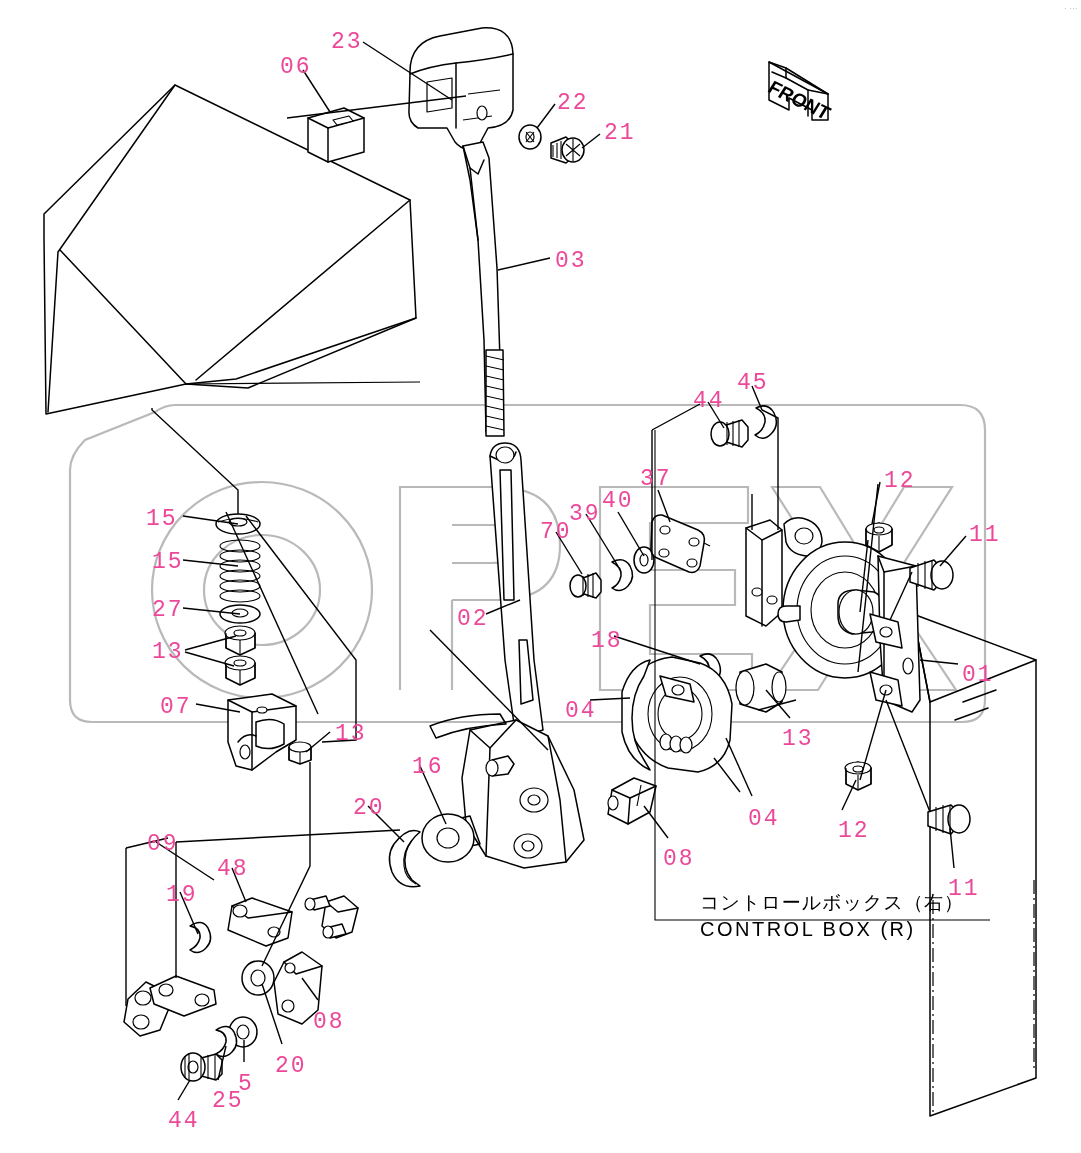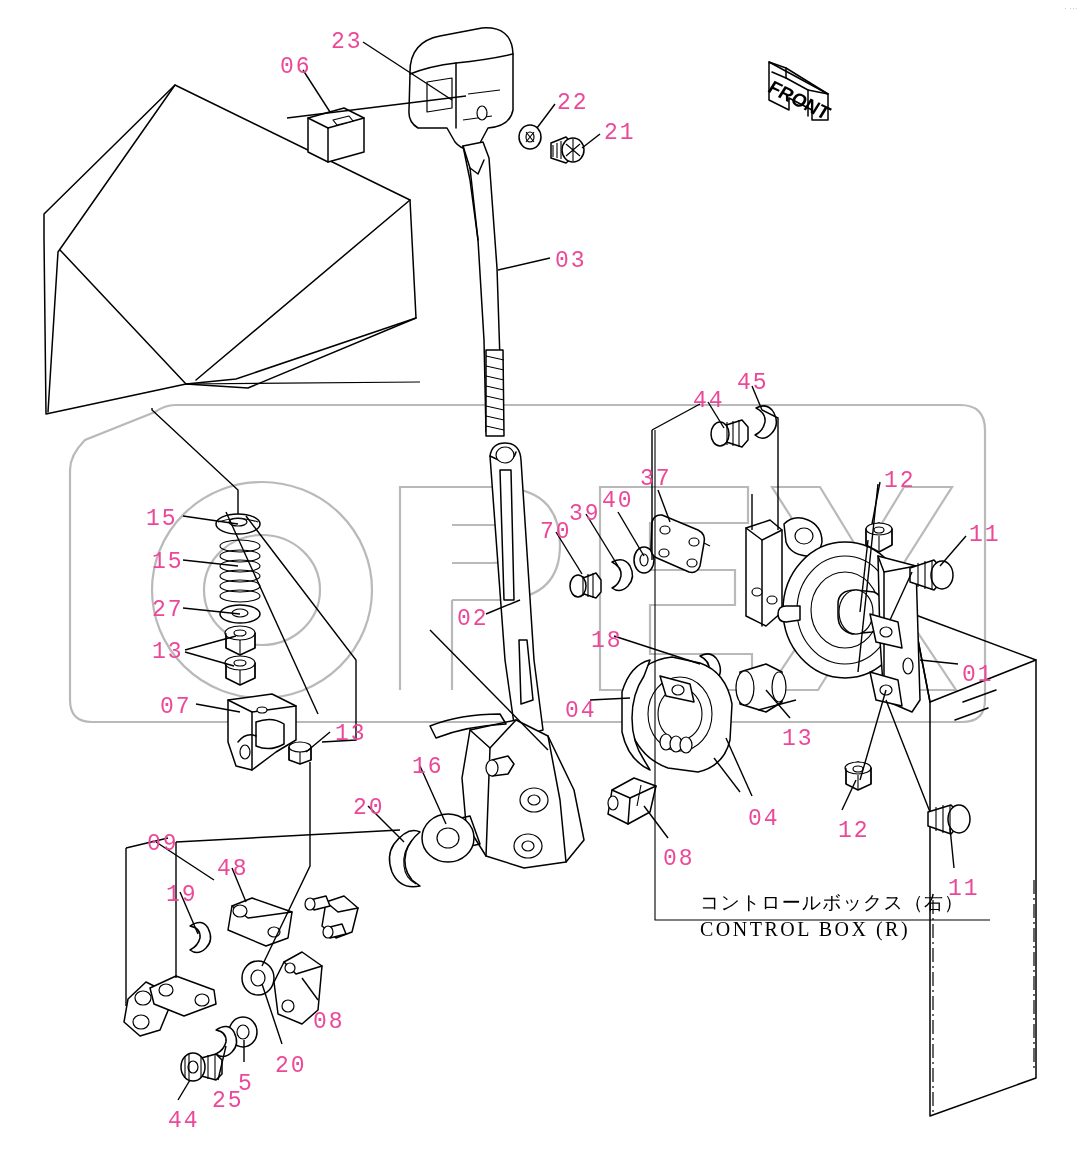--- a/index.html
+++ b/index.html
@@ -4,21 +4,21 @@
 <style>
   html,body{margin:0;padding:0;background:#fff;}
   body{width:1081px;height:1153px;position:relative;overflow:hidden;
        font-family:"Liberation Sans", sans-serif;color:#000;}
   #sheet{position:absolute;inset:0;width:1081px;height:1153px;}
   svg{position:absolute;left:0;top:0;width:1081px;height:1153px;overflow:visible;}
   .lbl{position:absolute;font-family:Liberation Mono, monospace;font-size:23px;
        letter-spacing:2px;color:#ec4899;white-space:nowrap;line-height:1;}
   .cap-jp{position:absolute;font-family:Liberation Sans, sans-serif;font-size:19px;
           letter-spacing:1px;white-space:nowrap;}
-  .cap-en{position:absolute;font-family:Liberation Serif, serif;font-size:20px;
+  .cap-en{position:absolute;font-family:Liberation Sans, sans-serif;font-size:20px;
           letter-spacing:2.5px;white-space:nowrap;}
   .wm{fill:none;stroke:#b9b9b9;stroke-width:2.2;}
   .ln{fill:none;stroke:#000;stroke-width:1.5;stroke-linecap:round;stroke-linejoin:round;}
   .ln-th{fill:none;stroke:#000;stroke-width:1.1;}
   .wh{fill:#ffffff;stroke:#000;stroke-width:1.5;stroke-linejoin:round;}
   .wh2{fill:#ffffff;stroke:#000;stroke-width:1.2;stroke-linejoin:round;}
   .lead{fill:none;stroke:#000;stroke-width:1.4;}
   .dash{fill:none;stroke:#000;stroke-width:1.2;stroke-dasharray:14 4 2 4;}
   .corner{position:absolute;right:3px;top:4px;font-size:6px;color:#555;letter-spacing:1px;}
 </style>

